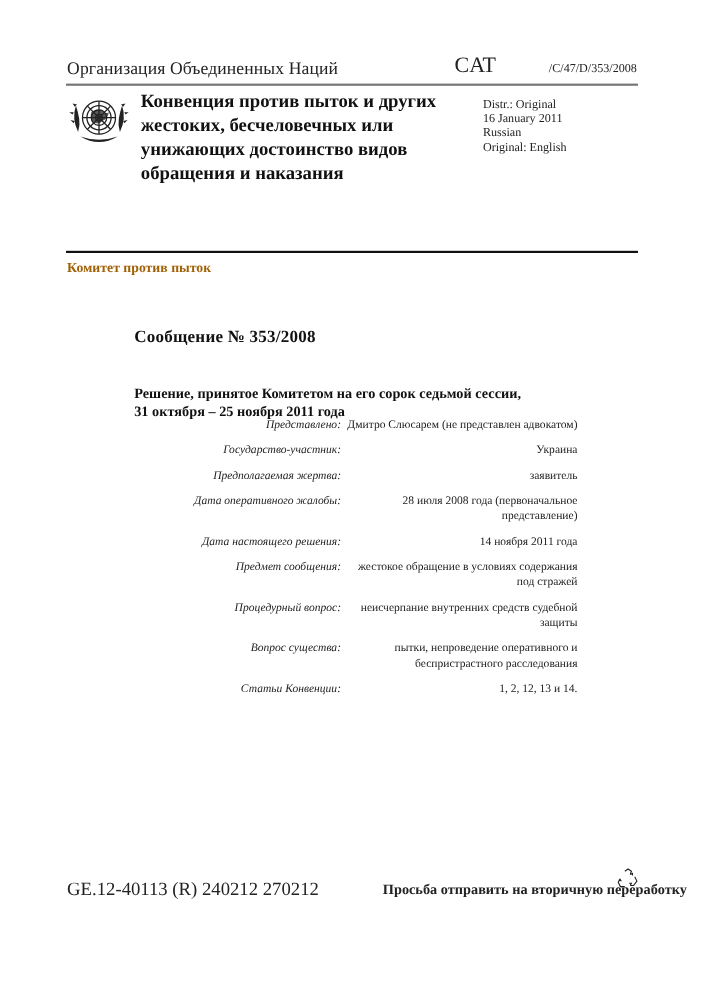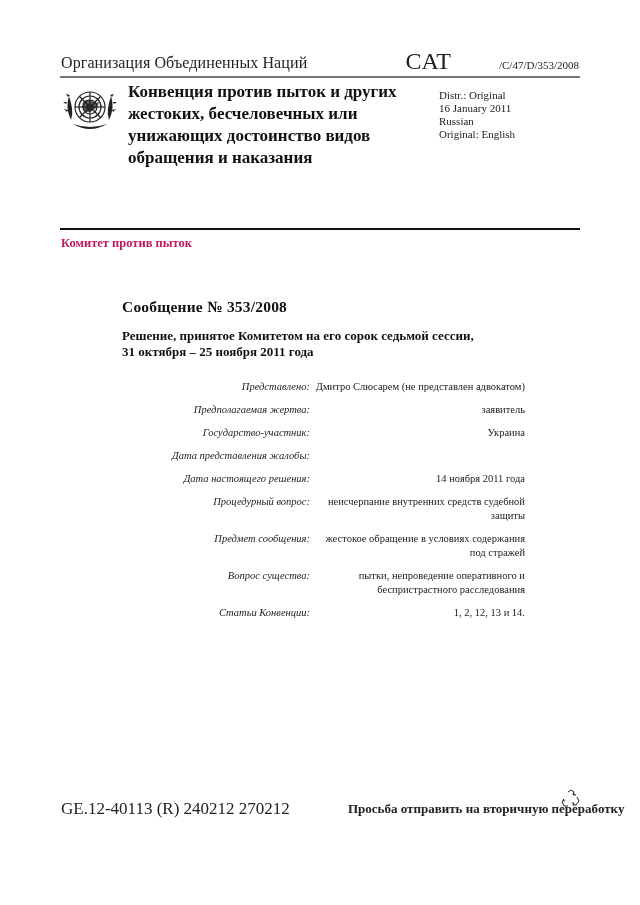--- a/index.html
+++ b/index.html
@@ -1,30 +1,30 @@
 <!DOCTYPE html>
 <html><head>
 <meta charset="utf-8">
 <style>
   html, body { margin:0; padding:0; background:#ffffff; }
   body { width:640px; height:905px; position:relative; overflow:hidden;
          font-family:"Liberation Serif", "DejaVu Serif", serif; color:#111; }
   .abs { position:absolute; }
   .org-name { left:61px; top:54px; font-size:16px; color:#222; letter-spacing:0.1px; }
   .symbol { right:61px; top:48px; white-space:nowrap; color:#222; }
-  .symbol .big { font-size:24px; }
+  .symbol .big { font-size:20px; }
   .symbol .small { font-size:11px;margin-left:48px; }
   .top-rule { left:60px; top:76px; width:520px; height:2px; background:#777; }
   .emblem { left:61px; top:82px; width:58px; height:54px; }
   .conv-title { left:128px; top:81px; width:300px; font-size:17px; font-weight:bold; line-height:22px; color:#111; }
   .distr { left:439px; top:89px; font-size:11px; line-height:13px; color:#222; }
   .thick-rule { left:60px; top:228px; width:520px; height:2px; background:#111; }
-  .committee { left:61px; top:236px; font-size:12.5px; font-weight:bold; color:#be185d; }
+  .committee { left:61px; top:236px; font-size:12.5px; font-weight:bold; color:#a16207; }
   .comm-num { left:122px; top:298px; font-size:15.5px; font-weight:bold; letter-spacing:0.2px; }
-  .decision { left:122px; top:328px; width:420px; font-size:13px; font-weight:bold; line-height:16px; }
+  .decision { left:122px; top:350px; width:420px; font-size:13px; font-weight:bold; line-height:16px; }
   .facts { left:152px; top:380px; width:380px; }
   .fact-row { display:flex; font-size:10.5px; line-height:14px; margin-bottom:9px; color:#222;text-align:right; }
   .fact-label { width:158px; flex:none; font-style:italic; }
   .fact-value { width:215px; }
   .footer-code { left:61px; top:799px; font-size:17px; color:#222; }
   .recycle-text { left:348px; top:801px; font-size:13px; font-weight:bold; color:#222; }
   .recycle-icon { left:561px; top:789px; width:20px; height:20px; }
 </style>
 </head>
 <body>
@@ -73,41 +73,42 @@
   <div>Решение, принятое Комитетом на его сорок седьмой сессии,</div>
   <div>31 октября – 25 ноября 2011 года</div>
 </div>
 
 <div class="abs facts">
   <div class="fact-row">
     <div class="fact-label">Представлено:</div>
     <div class="fact-value">Дмитро Слюсарем (не представлен адвокатом)</div>
   </div>
   <div class="fact-row">
+    <div class="fact-label">Государство-участник:</div>
+    <div class="fact-value">Украина</div>
+  </div>
+  <div class="fact-row">
     <div class="fact-label">Предполагаемая жертва:</div>
     <div class="fact-value">заявитель</div>
   </div>
   <div class="fact-row">
-    <div class="fact-label">Государство-участник:</div>
-    <div class="fact-value">Украина</div>
-  </div>
-  <div class="fact-row">
-    <div class="fact-label">Дата представления жалобы:</div>
+    <div class="fact-label">Дата оперативного жалобы:</div>
+    <div class="fact-value">28 июля 2008 года (первоначальное представление)</div>
   </div>
   <div class="fact-row">
     <div class="fact-label">Дата настоящего решения:</div>
     <div class="fact-value">14 ноября 2011 года</div>
   </div>
   <div class="fact-row">
+    <div class="fact-label">Предмет сообщения:</div>
+    <div class="fact-value">жестокое обращение в условиях содержания под стражей</div>
+  </div>
+  <div class="fact-row">
     <div class="fact-label">Процедурный вопрос:</div>
     <div class="fact-value">неисчерпание внутренних средств судебной защиты</div>
-  </div>
-  <div class="fact-row">
-    <div class="fact-label">Предмет сообщения:</div>
-    <div class="fact-value">жестокое обращение в условиях содержания под стражей</div>
   </div>
   <div class="fact-row">
     <div class="fact-label">Вопрос существа:</div>
     <div class="fact-value">пытки, непроведение оперативного и беспристрастного расследования</div>
   </div>
   <div class="fact-row">
     <div class="fact-label">Статьи Конвенции:</div>
     <div class="fact-value">1, 2, 12, 13 и 14.</div>
   </div>
 </div>

